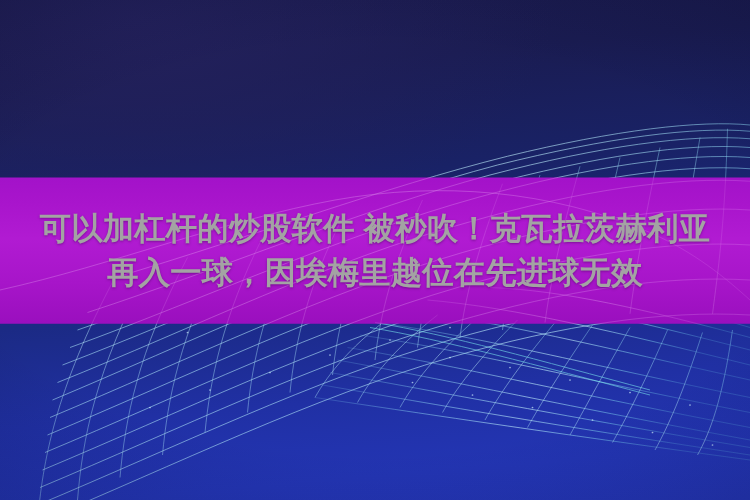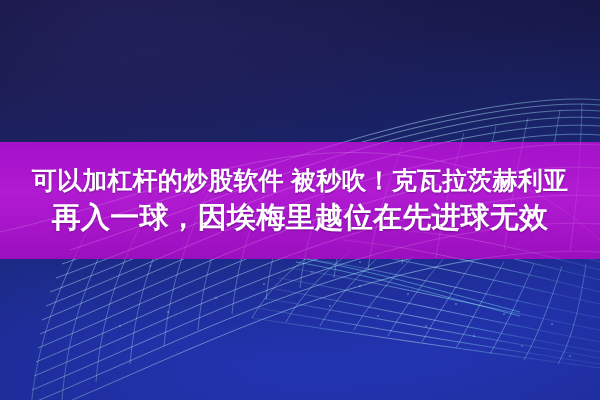--- a/index.html
+++ b/index.html
@@ -81,30 +81,30 @@
     width: 600px;
     height: 117px;
     display: flex;
     flex-direction: column;
     align-items: center;
     justify-content: center;
     gap: 2px;
     z-index: 5;
   }
   .caption-line {
-    color: #ffffff;
+    color: #a3a3a3;
     font-size: 25px;
     font-weight: bold;
     line-height: 1.3;
     letter-spacing: 0.2px;
     white-space: nowrap;
     text-shadow: 0 1px 2px rgba(60,0,80,0.45);
   }
   .caption-line.l1 { font-size: 25px; }
-  .caption-line.l2 { font-size: 29px; }
+  .caption-line.l2 { font-size: 25px; }
 </style>
 </head>
 <body>
 
 <div id="stage">
 
   <div class="bg-base"></div>
 
   <div class="mesh-layer">
     <svg viewBox="0 0 600 400" xmlns="http://www.w3.org/2000/svg" aria-hidden="true">

